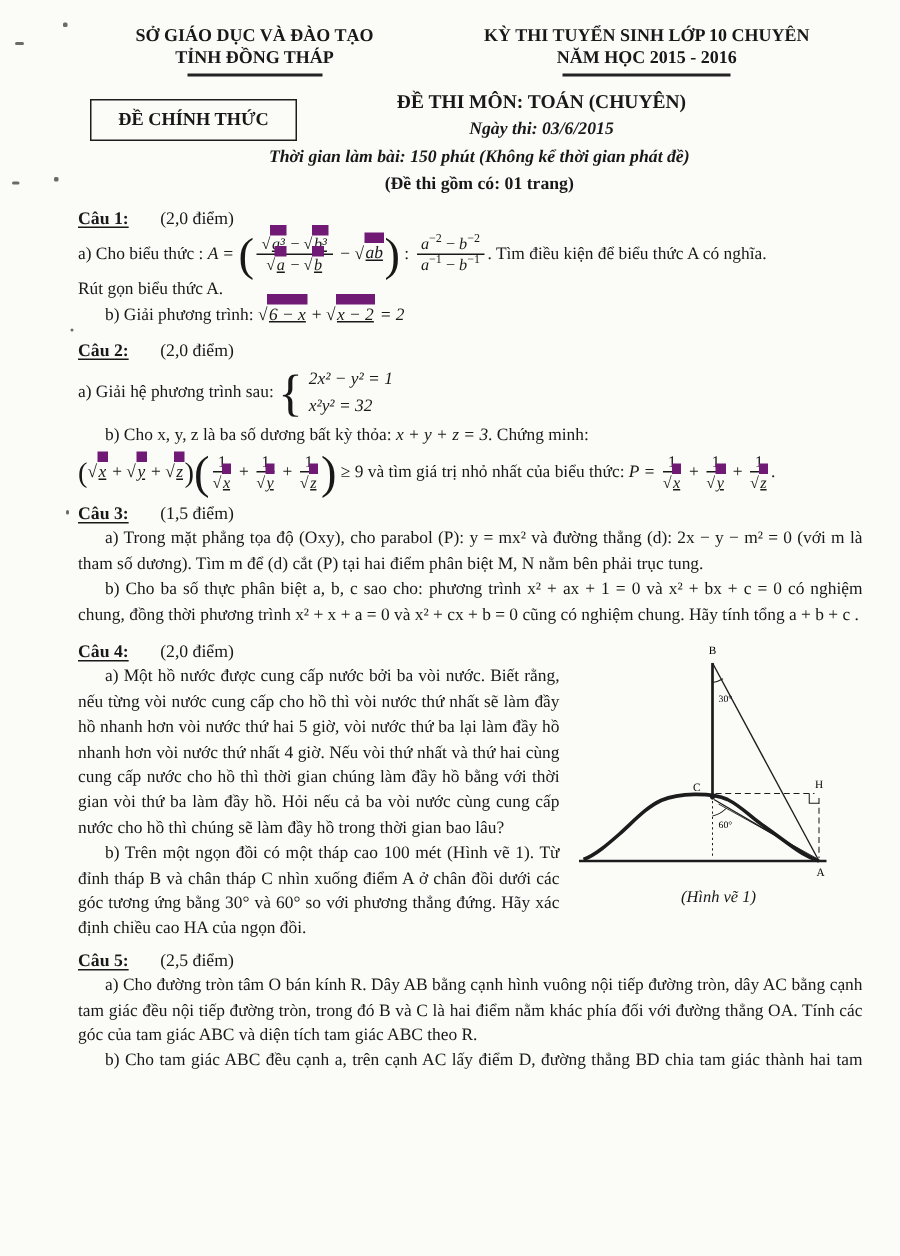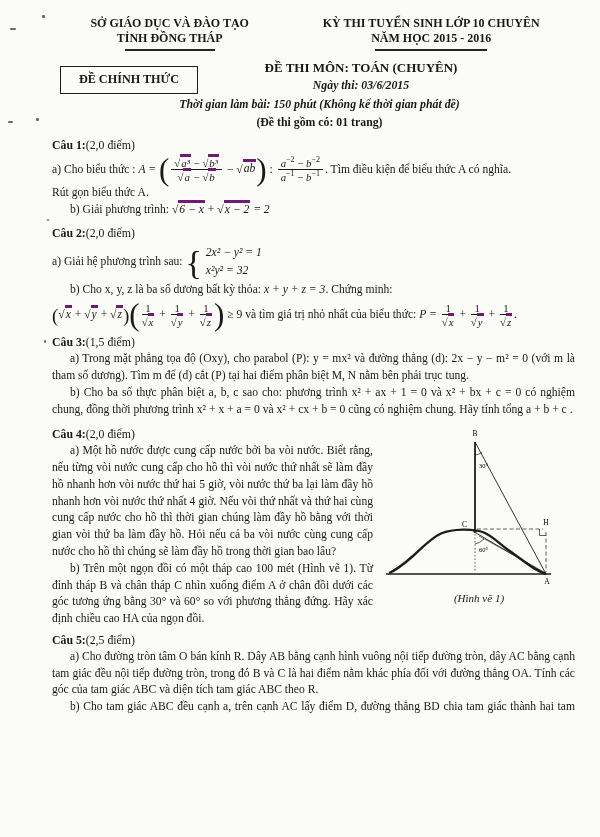--- a/index.html
+++ b/index.html
@@ -23,36 +23,36 @@
     border:1.7px solid #1d1d1d; padding:4px 2px 5px; text-align:center;
     font-weight:bold; font-size:12.2px; }
 
   .subject  { text-align:center; font-weight:bold; font-size:13px;   margin:9px 0 0 95px; }
   .examdate { text-align:center; font-weight:bold; font-style:italic; font-size:11.8px; margin:1px 0 0 95px; }
   .duration { text-align:center; font-weight:bold; font-style:italic; font-size:11.8px; margin:2px 0 0 12px; }
   .pagecnt  { text-align:center; font-weight:bold; font-size:11.8px; margin:1px 0 0 12px; }
 
   
   .qhead { margin-top:6px; font-size:11.8px; }
-  .qlabel { font-weight:bold; text-underline-offset:2px; }
-  .qpts { margin-left:0; }
+  .qlabel { font-weight:bold; text-decoration:underline; text-underline-offset:2px; }
+  .qpts { margin-left:21px; }
   .para { text-align:justify; text-indent:18px; }
   .jall { text-align:justify; text-align-last:justify; }
   .mi { font-style:italic; }
   .indent { margin-left:18px; }
 
   
   .mathline { white-space:nowrap; }
   .frac { display:inline-block; vertical-align:middle; text-align:center;
           line-height:1.12; font-size:10.8px; margin:0 2px; }
   .frac .fn { display:block; border-bottom:1px solid #181818; padding:0 3px 0; }
   .frac .fd { display:block; padding-top:0.5px; }
   .sqrt { white-space:nowrap; }
   .sg { font-style:normal; }
-  .rad { border-top:3px solid #701a75; padding:0 1px; font-style:italic; }
+  .rad { border-top:7px solid #701a75; padding:0 1px; font-style:italic;text-decoration:underline; }
   sup { font-size:8px; line-height:0; }
   .bp1 { display:inline-block; vertical-align:middle; font-size:19px; line-height:.9; font-weight:400; }
   .bp2 { display:inline-block; vertical-align:middle; font-size:31px; line-height:.85; font-weight:300; }
   .brace { display:inline-block; vertical-align:middle; font-size:34px; line-height:.8; margin-right:4px; font-weight:300; }
   .sys { display:inline-block; vertical-align:middle; text-align:left; font-style:italic; line-height:1.55; }
   .sys span { display:block; }
   .tallline { margin:3px 0 2px; }
 
   
   .fig { float:right; width:192px; margin:0 0 2px 10px; text-align:center; }

